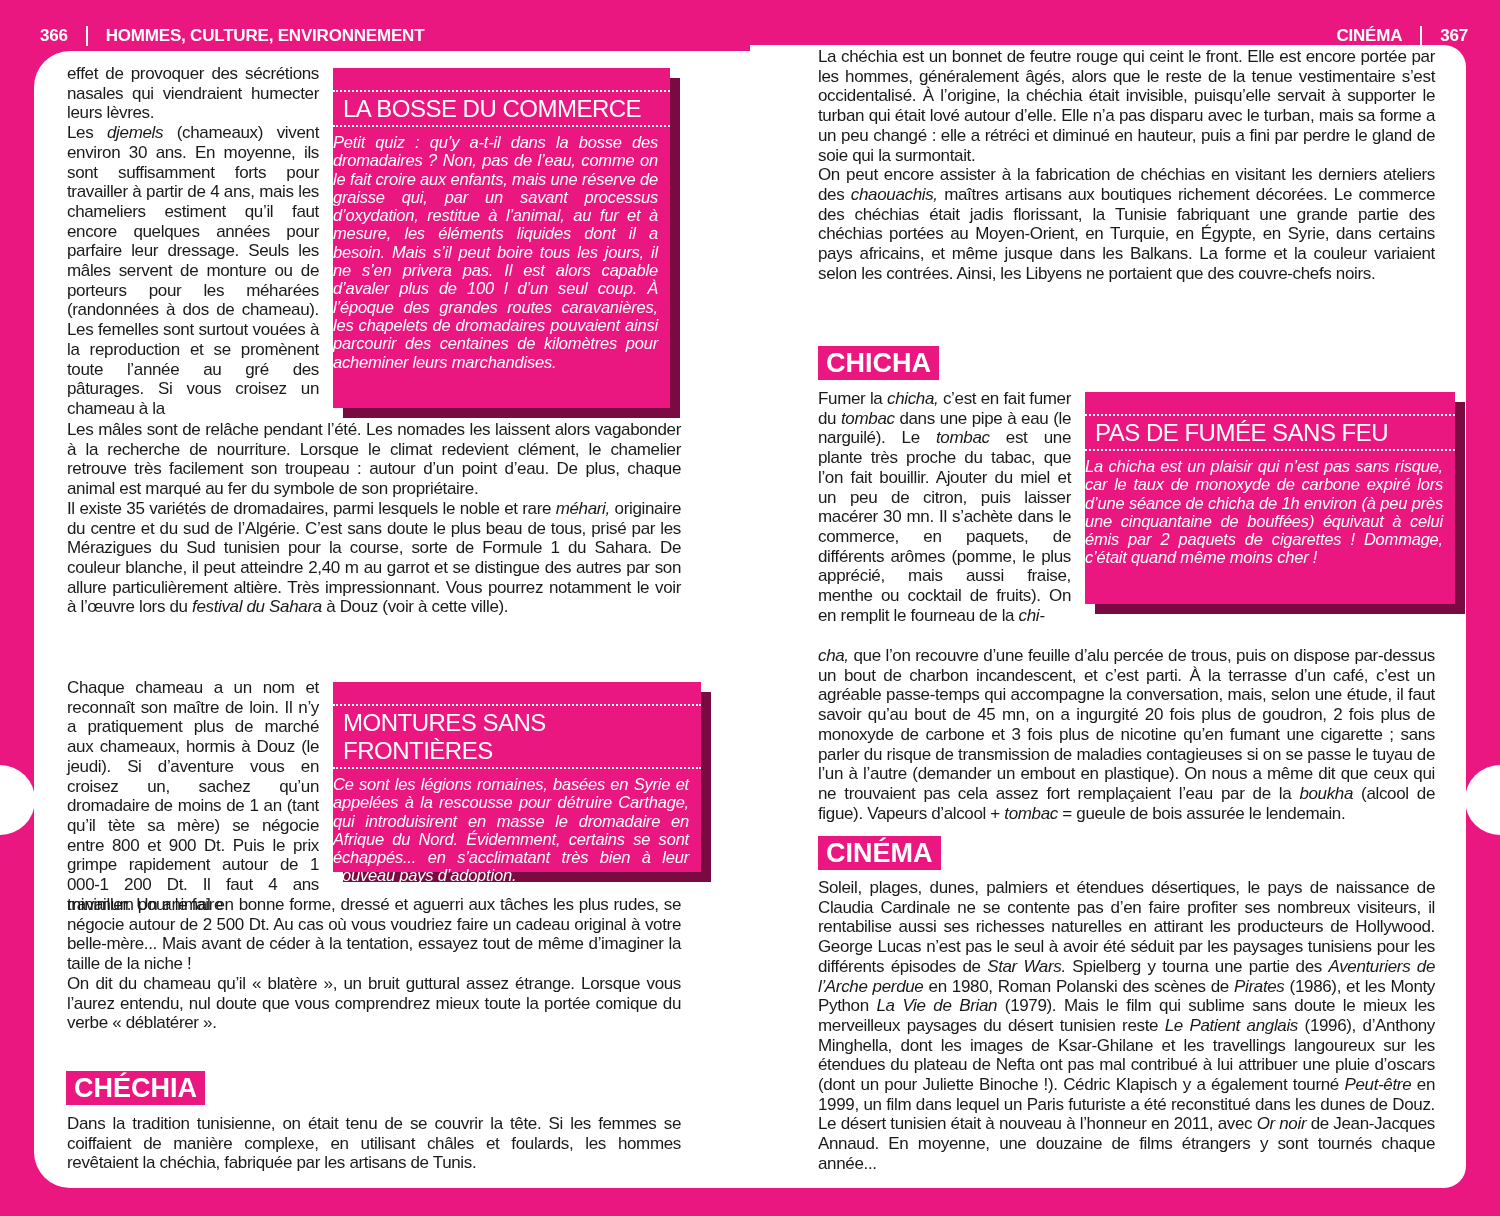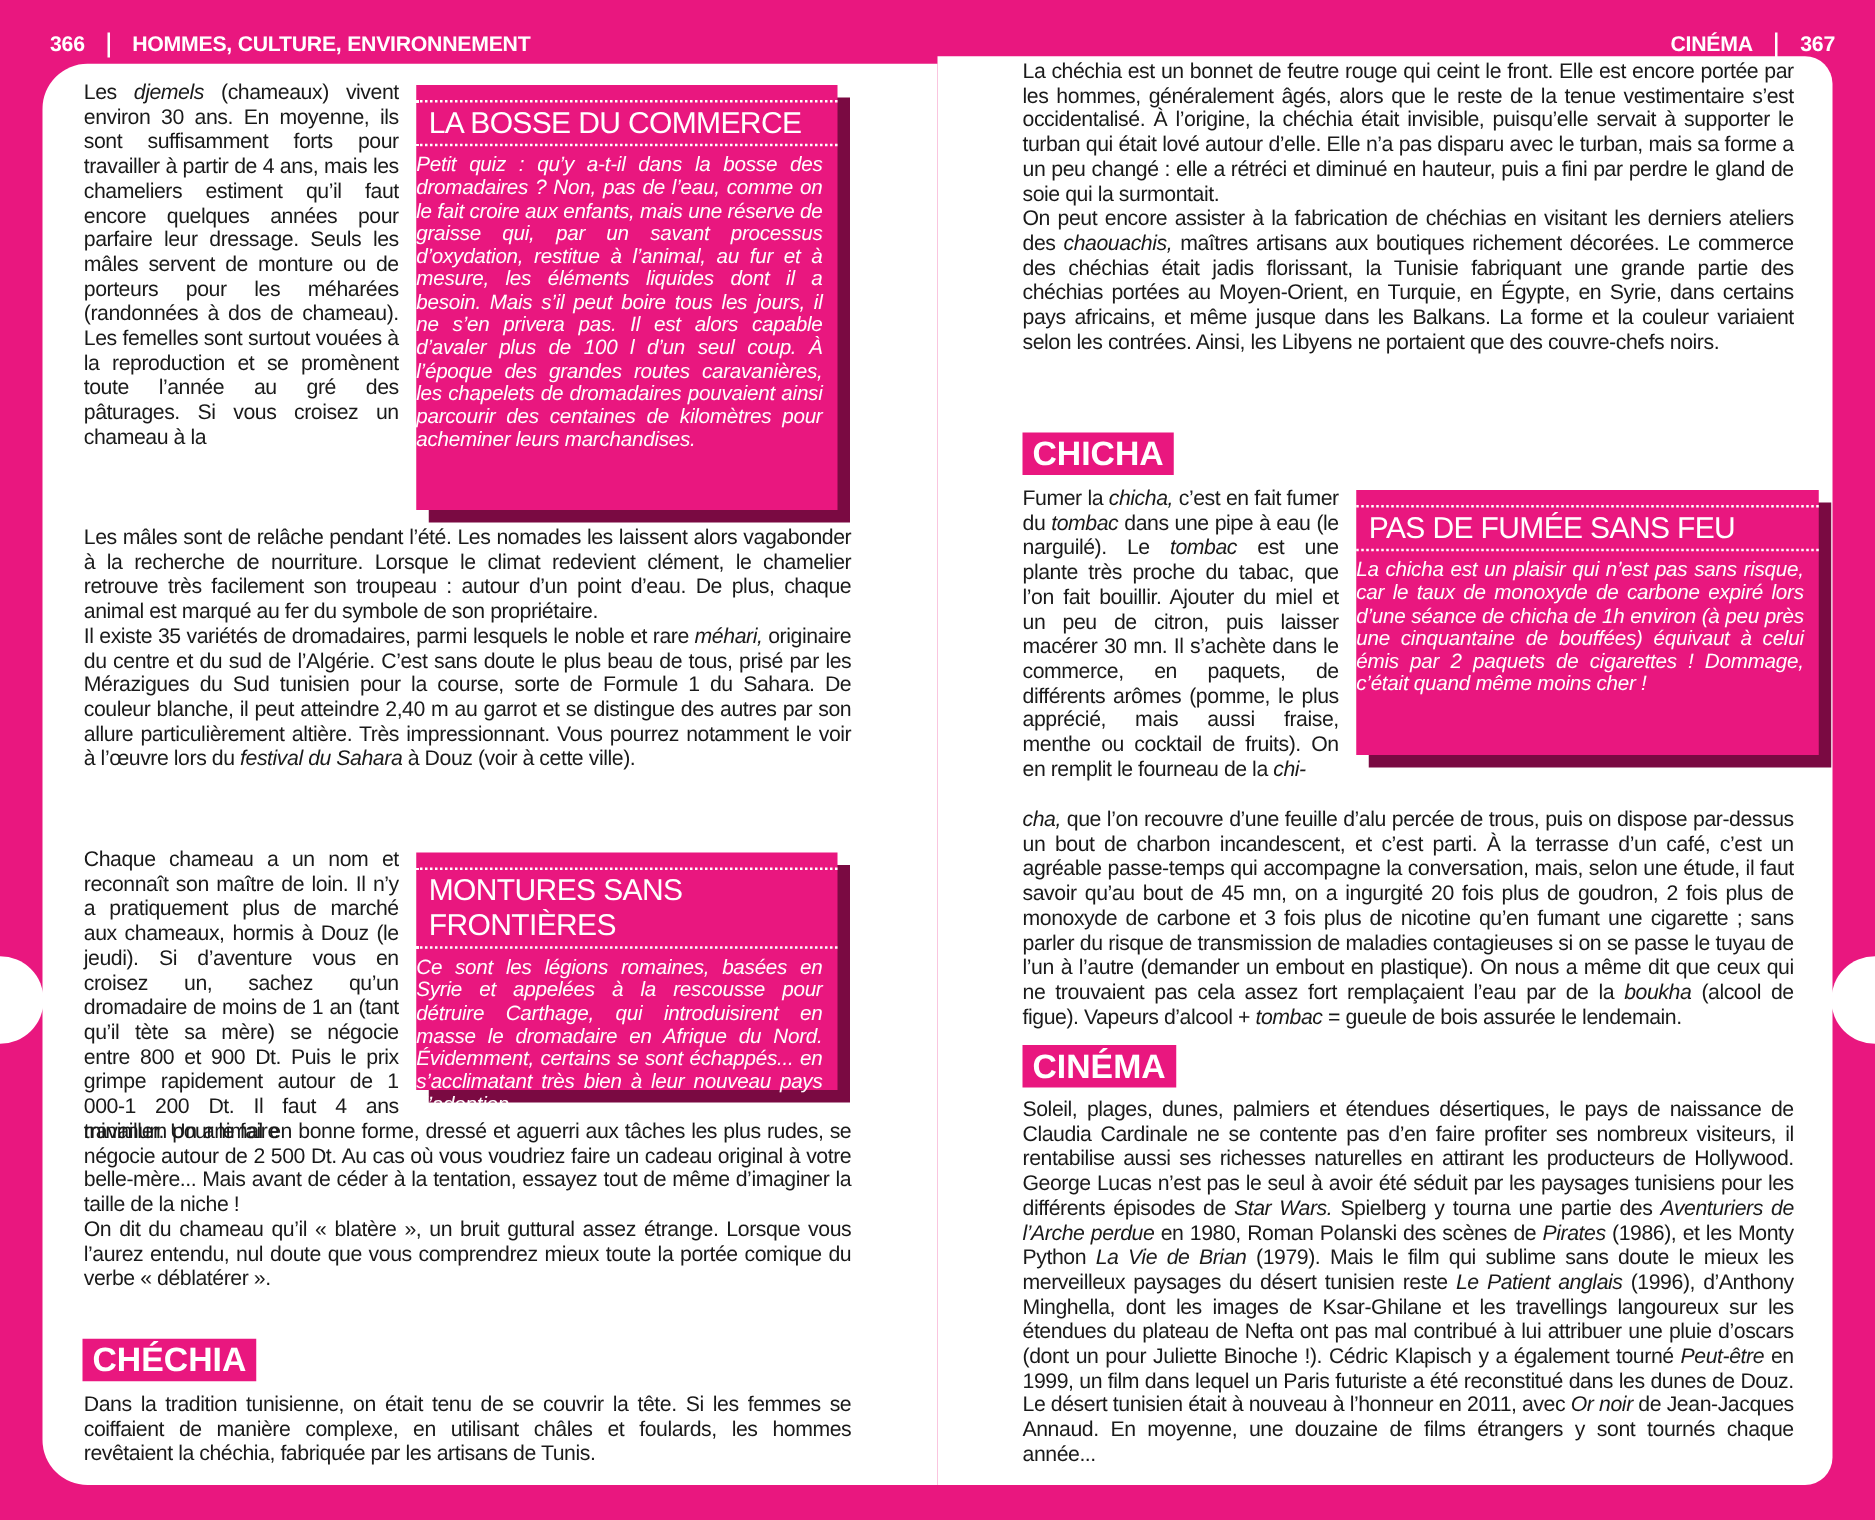--- a/index.html
+++ b/index.html
@@ -38,21 +38,21 @@
     position: absolute; font-size: 17px; line-height: 19.7px;
     text-align: justify; letter-spacing: -0.35px;
   }
   .txt p { margin: 0; }
   .txt i { font-style: italic; }
   .box {
     position: absolute; background: #E9177F; color: #fff;
     box-shadow: 10px 10px 0 #7A0A42;
   }
   .box .box-title {
-    margin: 12px 0 0 0; padding: 3px 10px 2px 10px;
+    margin: 22px 0 0 0; padding: 3px 10px 2px 10px;
     border-top: 2px dotted #ffffff; border-bottom: 2px dotted #ffffff;
     font-size: 24px; font-weight: normal; letter-spacing: -0.5px;
     font-family: "Liberation Sans", sans-serif; transform-origin: left; 
   }
   .box .box-body {
     padding: 6px 12px 10px 0; font-style: italic; font-size: 16.5px; line-height: 18.3px;
     text-align: justify; letter-spacing: -0.2px;
   }
   .sec-title {
     position: absolute; background: #E9177F; color: #ffffff; font-weight: bold;
@@ -72,38 +72,39 @@
   <span class="sep"></span>
   <span>367</span>
 </div>
 
 <div class="tab-circle tab-left"></div>
 <div class="tab-circle tab-right"></div>
 
 <div class="page page-left"></div>
 
 <div class="txt" style="left:67px; top:64px; width:252px;">
+  <p><span>effet de provoquer des sécrétions nasales qui viendraient humecter leurs lèvres.</span></p>
   <p><span>Les </span><i>djemels</i><span> (chameaux) vivent environ 30 ans. En moyenne, ils sont suffisamment forts pour travailler à partir de 4 ans, mais les chameliers estiment qu’il faut encore quelques années pour parfaire leur dressage. Seuls les mâles servent de monture ou de porteurs pour les méharées (randonnées à dos de chameau). Les femelles sont surtout vouées à la reproduction et se promènent toute l’année au gré des pâturages. Si vous croisez un chameau à la</span></p>
 </div>
 
 <div class="box" style="left:333px; top:68px; width:337px; height:340px;">
   <div class="box-title">LA BOSSE DU COMMERCE</div>
   <div class="box-body">Petit quiz : qu’y a-t-il dans la bosse des dromadaires ? Non, pas de l’eau, comme on le fait croire aux enfants, mais une réserve de graisse qui, par un savant processus d’oxydation, restitue à l’animal, au fur et à mesure, les éléments liquides dont il a besoin. Mais s’il peut boire tous les jours, il ne s’en privera pas. Il est alors capable d’avaler plus de 100 l d’un seul coup. À l’époque des grandes routes caravanières, les chapelets de dromadaires pouvaient ainsi parcourir des centaines de kilomètres pour acheminer leurs marchandises.</div>
 </div>
 
 <div class="txt" style="left:67px; top:420px; width:614px;">
   <p>Les mâles sont de relâche pendant l’été. Les nomades les laissent alors vagabonder à la recherche de nourriture. Lorsque le climat redevient clément, le chamelier retrouve très facilement son troupeau : autour d’un point d’eau. De plus, chaque animal est marqué au fer du symbole de son propriétaire.</p>
   <p><span>Il existe 35 variétés de dromadaires, parmi lesquels le noble et rare </span><i>méhari,</i><span> originaire du centre et du sud de l’Algérie. C’est sans doute le plus beau de tous, prisé par les Mérazigues du Sud tunisien pour la course, sorte de Formule 1 du Sahara. De couleur blanche, il peut atteindre 2,40 m au garrot et se distingue des autres par son allure particulièrement altière. Très impressionnant. Vous pourrez notamment le voir à l’œuvre lors du </span><i>festival du Sahara</i><span> à Douz (voir à cette ville).</span></p>
 </div>
 
 <div class="txt" style="left:67px; top:678px; width:252px;">
   <p>Chaque chameau a un nom et reconnaît son maître de loin. Il n’y a pratiquement plus de marché aux chameaux, hormis à Douz (le jeudi). Si d’aventure vous en croisez un, sachez qu’un dromadaire de moins de 1 an (tant qu’il tète sa mère) se négocie entre 800 et 900 Dt. Puis le prix grimpe rapidement autour de 1 000-1 200 Dt. Il faut 4 ans minimum pour le faire</p>
 </div>
 
-<div class="box" style="left:333px; top:682px; width:337px; height:190px;">
+<div class="box" style="left:333px; top:682px; width:368px; height:190px;">
   <div class="box-title">MONTURES SANS FRONTIÈRES</div>
   <div class="box-body">Ce sont les légions romaines, basées en Syrie et appelées à la rescousse pour détruire Carthage, qui introduisirent en masse le dromadaire en Afrique du Nord. Évidemment, certains se sont échappés... en s’acclimatant très bien à leur nouveau pays d’adoption.</div>
 </div>
 
 <div class="txt" style="left:67px; top:895px; width:614px;">
   <p>travailler. Un animal en bonne forme, dressé et aguerri aux tâches les plus rudes, se négocie autour de 2 500 Dt. Au cas où vous voudriez faire un cadeau original à votre belle-mère... Mais avant de céder à la tentation, essayez tout de même d’imaginer la taille de la niche !</p>
   <p>On dit du chameau qu’il « blatère », un bruit guttural assez étrange. Lorsque vous l’aurez entendu, nul doute que vous comprendrez mieux toute la portée comique du verbe « déblatérer ».</p>
 </div>
 
 <div class="sec-title" style="left:66px; top:1071px;">CHÉCHIA</div>

